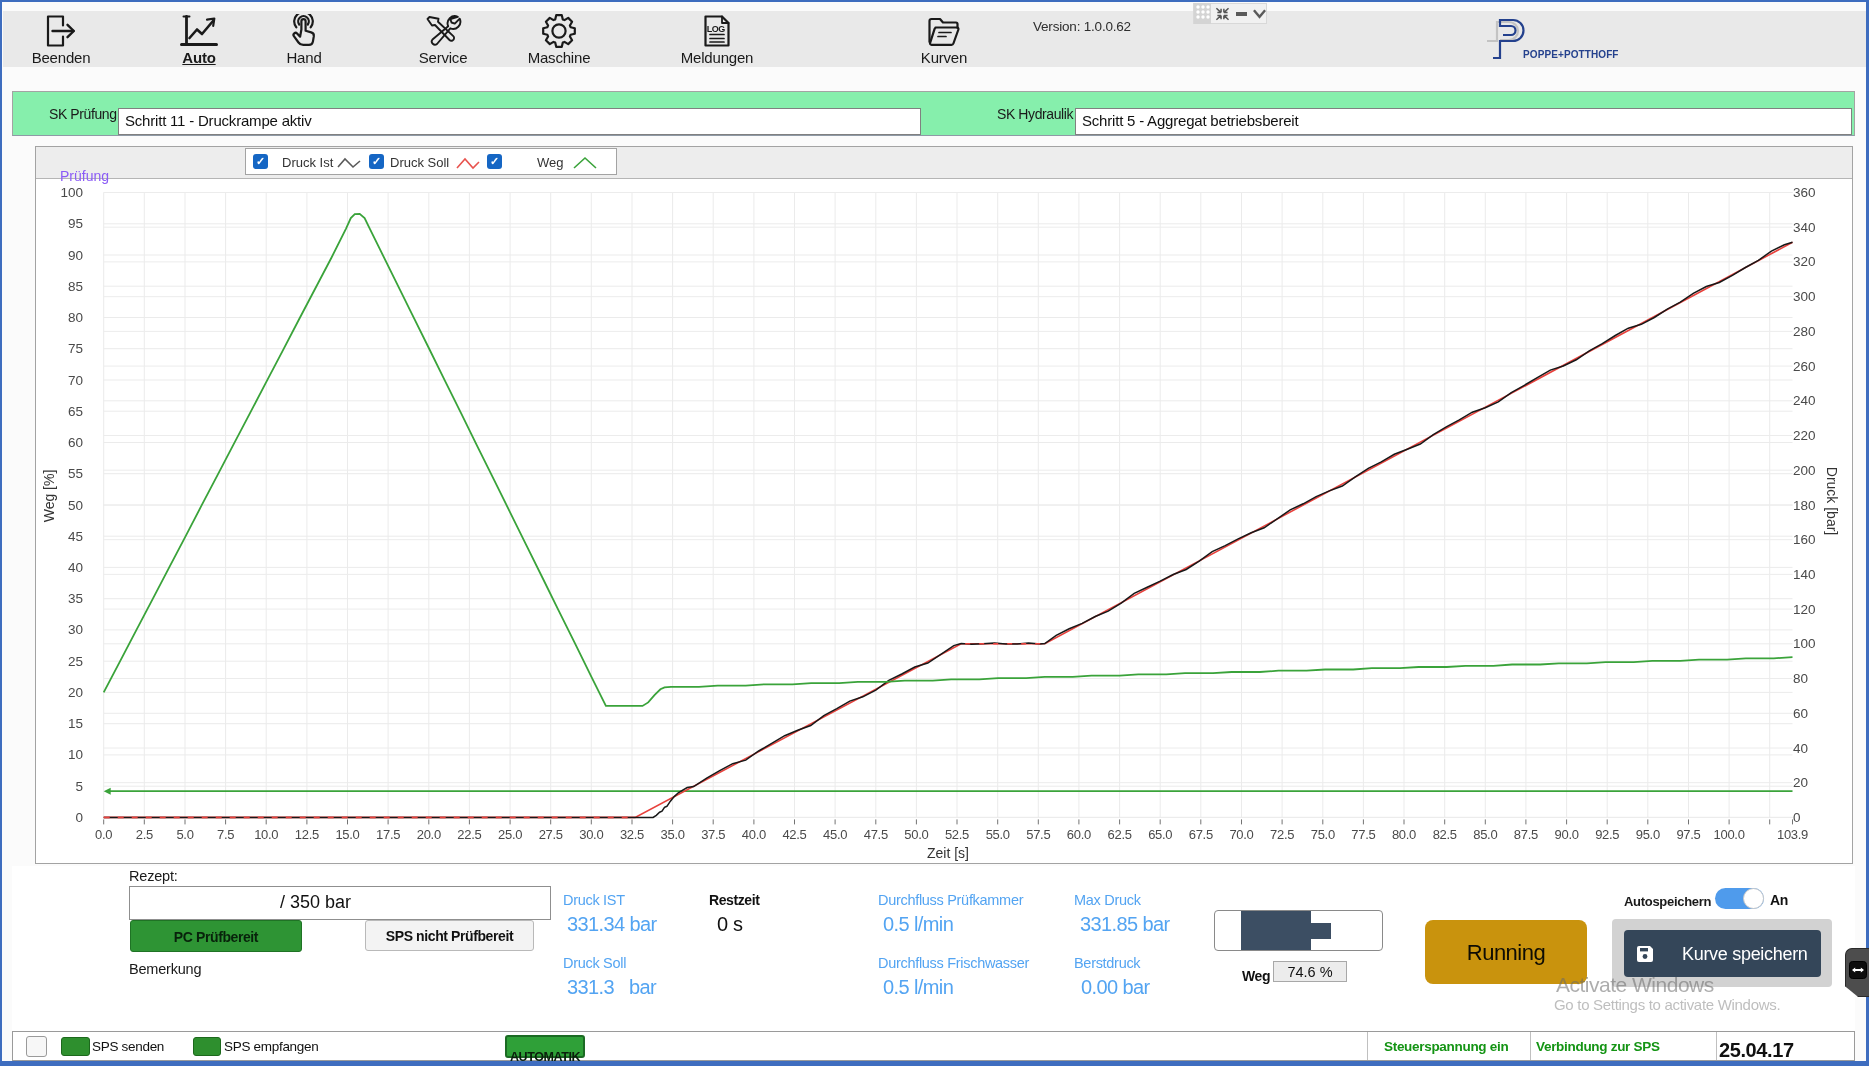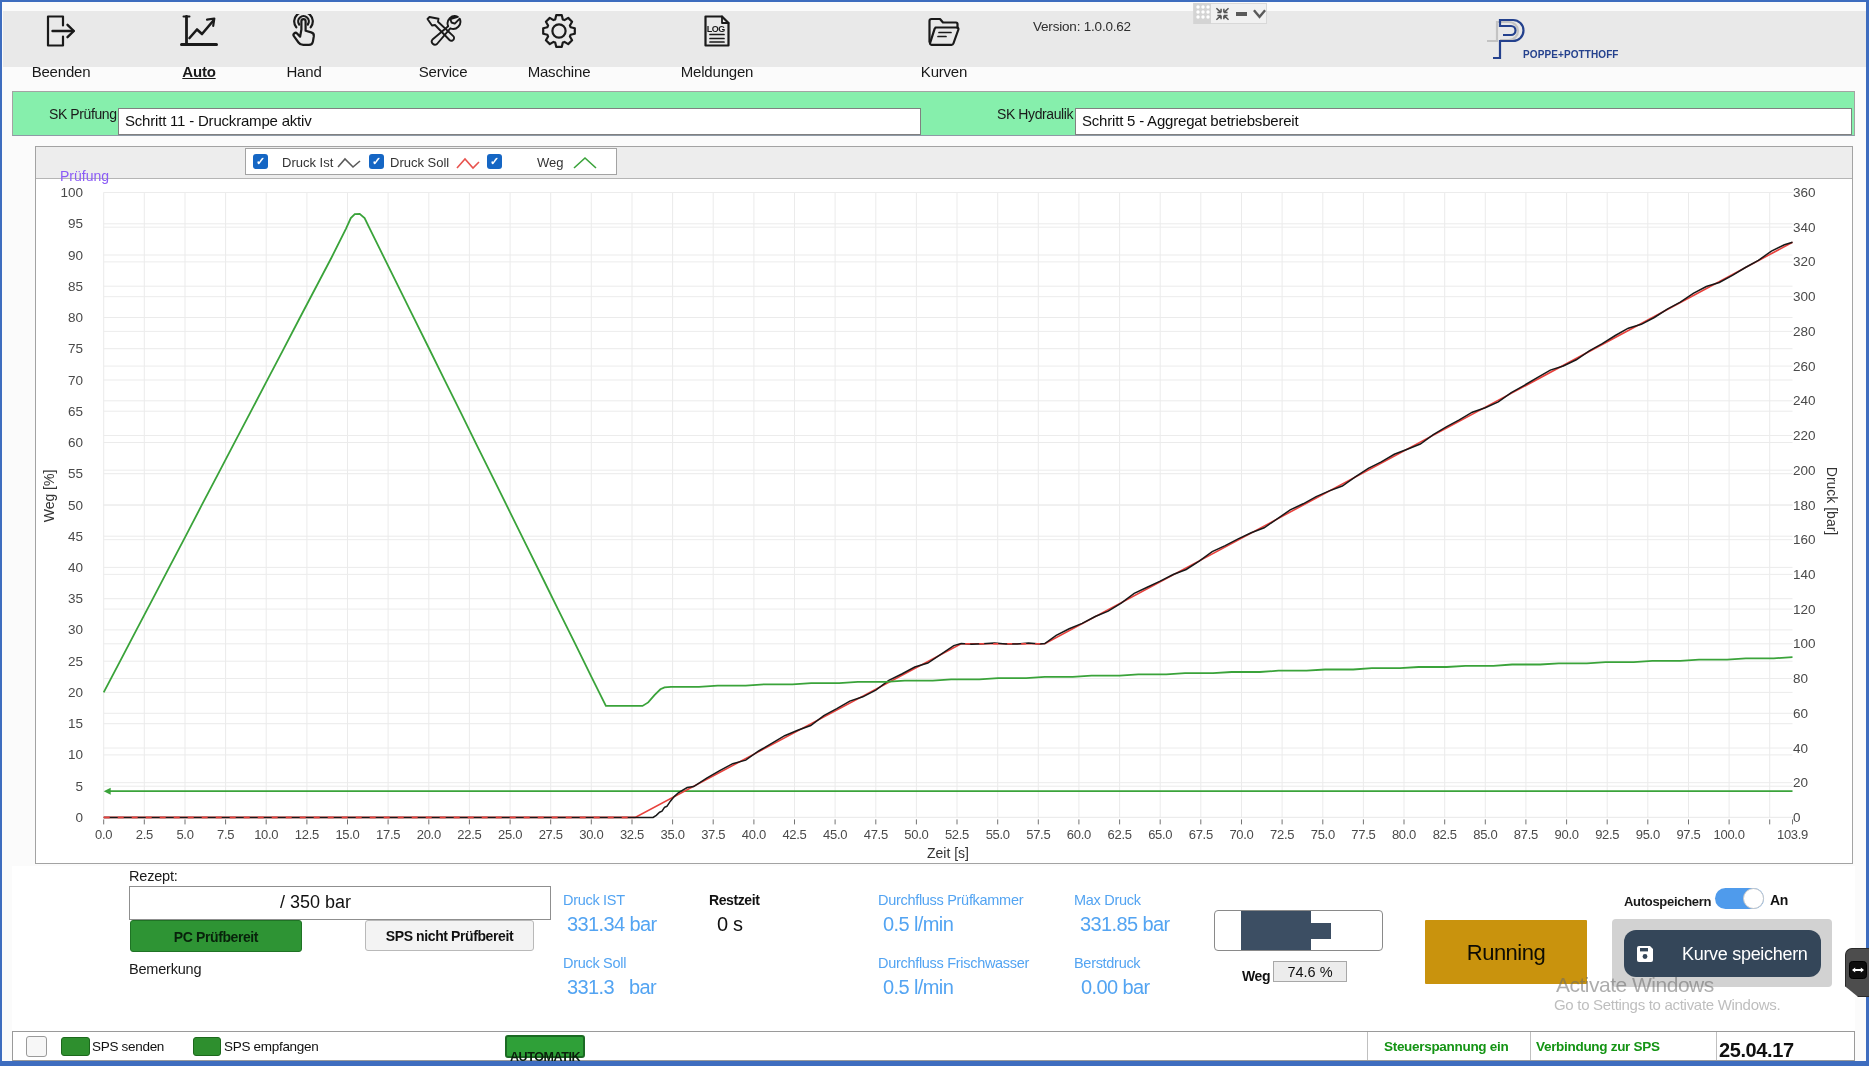--- a/index.html
+++ b/index.html
@@ -1,21 +1,21 @@
 <!DOCTYPE html>
 <html><head><meta charset="utf-8"><title>p</title><style>
 *{margin:0;padding:0;box-sizing:border-box}
 html,body{width:1869px;height:1066px;overflow:hidden}
 body{font-family:"Liberation Sans",sans-serif;background:#fbfbfb;position:relative}
 .abs{position:absolute}
 .bd{position:absolute;background:#3e6dbf}
 #toolbar{left:3px;top:11px;width:1863px;height:56px;background:#e9e9e9}
 .tbi{position:absolute;top:3px;text-align:center;color:#1a1a1a}
 .tbi svg{display:block;margin:0 auto}
-.tbi .lb{font-size:15px;margin-top:15px;letter-spacing:-0.2px}
+.tbi .lb{font-size:15px;margin-top:1px;letter-spacing:-0.2px}
 .tbi .lb.sel{font-weight:bold;text-decoration:underline}
 #version{left:1033px;top:19px;font-size:13.5px;color:#2e2e2e;letter-spacing:-0.2px}
 #topwidget{left:1193px;top:3px;width:74px;height:21px;background:#f1f1f1;border:1px solid #d8d8d8;display:flex;align-items:center}
 #skrow{left:12px;top:91px;width:1843px;height:45px;background:#86efac;border:1px solid #a3a3a3;border-bottom:1px solid #8f9aa6}
 .sklb{position:absolute;font-size:14px;color:#1a1a1a;top:14px;letter-spacing:-0.4px;white-space:nowrap}
 .skf{position:absolute;top:16px;height:27px;border:1px solid #808080;background:#fff;font-size:15px;color:#111;padding:3px 0 0 6px;letter-spacing:-0.2px}
 #chartpanel{left:35px;top:146px;width:1818px;height:718px;background:#fff;border:1px solid #a3a3a3}
 #chead{position:absolute;left:0;top:0;width:100%;height:32px;background:#ededed;border-bottom:1px solid #b5b5b5}
 #chead .t{position:absolute;left:24px;top:21px;font-size:14px;color:#8b5cf6}
 #legend{position:absolute;left:209px;top:1px;width:372px;height:27px;background:#fff;border:1px solid #a3a3a3}
@@ -414,28 +414,28 @@
 <div class="blab" style="left:866px;top:89px">Durchfluss Frischwasser</div>
     <div class="bval" style="left:871px;top:110px">0.5 l/min</div>
 <div class="blab" style="left:1062px;top:89px">Berstdruck</div>
     <div class="bval" style="left:1069px;top:110px">0.00 bar</div>
 <div style="position:absolute;left:1202px;top:44px;width:169px;height:41px;background:#fff;border:1px solid #8a8a8a;border-radius:4px">
       <div style="position:absolute;left:26px;top:0px;width:70px;height:39px;background:#3c4e63"></div>
       <div style="position:absolute;left:96px;top:12px;width:20px;height:16px;background:#3c4e63"></div>
     </div>
 <div class="klab" style="left:1230px;top:102px;font-weight:bold;font-size:14px">Weg</div>
 <div style="position:absolute;left:1261px;top:95px;width:74px;height:21px;background:#ececec;border:1px solid #a8a8a8;text-align:center;font-size:14.5px;color:#111;padding-top:2px">74.6 %</div>
-<div style="position:absolute;left:1413px;top:54px;width:162px;height:64px;background:#c9930d;border-radius:1px;text-align:center;font-size:22px;font-weight:500;color:#0e0c04;padding-top:20px;letter-spacing:-0.5px">Running</div>
+<div style="position:absolute;left:1413px;top:54px;width:162px;height:64px;background:#c9930d;border-radius:8px;text-align:center;font-size:22px;font-weight:500;color:#0e0c04;padding-top:20px;letter-spacing:-0.5px">Running</div>
 <div class="flbl" style="left:1612px;top:28px;font-weight:600;font-size:13px;letter-spacing:-0.3px">Autospeichern</div>
 <div style="position:absolute;left:1703px;top:22px;width:49px;height:21px;background:#4f9bec;border-radius:11px">
       <div style="position:absolute;right:0px;top:0px;width:21px;height:21px;background:#fff;border:1px solid #c9c9c9;border-radius:50%"></div>
     </div>
 <div class="klab" style="left:1758px;top:26px;font-weight:bold;font-size:14px">An</div>
 <div style="position:absolute;left:1600px;top:53px;width:220px;height:68px;background:#d2d2d2;border-radius:4px">
-      <div style="position:absolute;left:12px;top:11px;width:197px;height:47px;background:#344659;border-radius:12px">
+      <div style="position:absolute;left:12px;top:11px;width:197px;height:47px;background:#344659;border-radius:4px">
         <svg style="position:absolute;left:11px;top:14px" width="20" height="20" viewBox="0 0 20 20">
           <path d="M2 4 a2 2 0 0 1 2 -2 h11 l3 3 v11 a2 2 0 0 1 -2 2 h-12 a2 2 0 0 1 -2 -2 z" fill="#fff"></path>
           <rect x="5" y="4" width="8" height="3.4" fill="#344659"></rect>
           <circle cx="10" cy="12.5" r="2.4" fill="#344659"></circle>
         </svg>
         <div style="position:absolute;left:58px;top:14px;font-size:18px;color:#fff;letter-spacing:-0.3px">Kurve speichern</div>
       </div>
     </div>
 <div style="position:absolute;left:1544px;top:107px;font-size:21px;color:rgba(106,106,106,0.55);letter-spacing:-0.5px">Activate Windows</div>
 <div style="position:absolute;left:1542px;top:130px;font-size:15px;color:rgba(125,125,125,0.5);letter-spacing:-0.3px">Go to Settings to activate Windows.</div>

